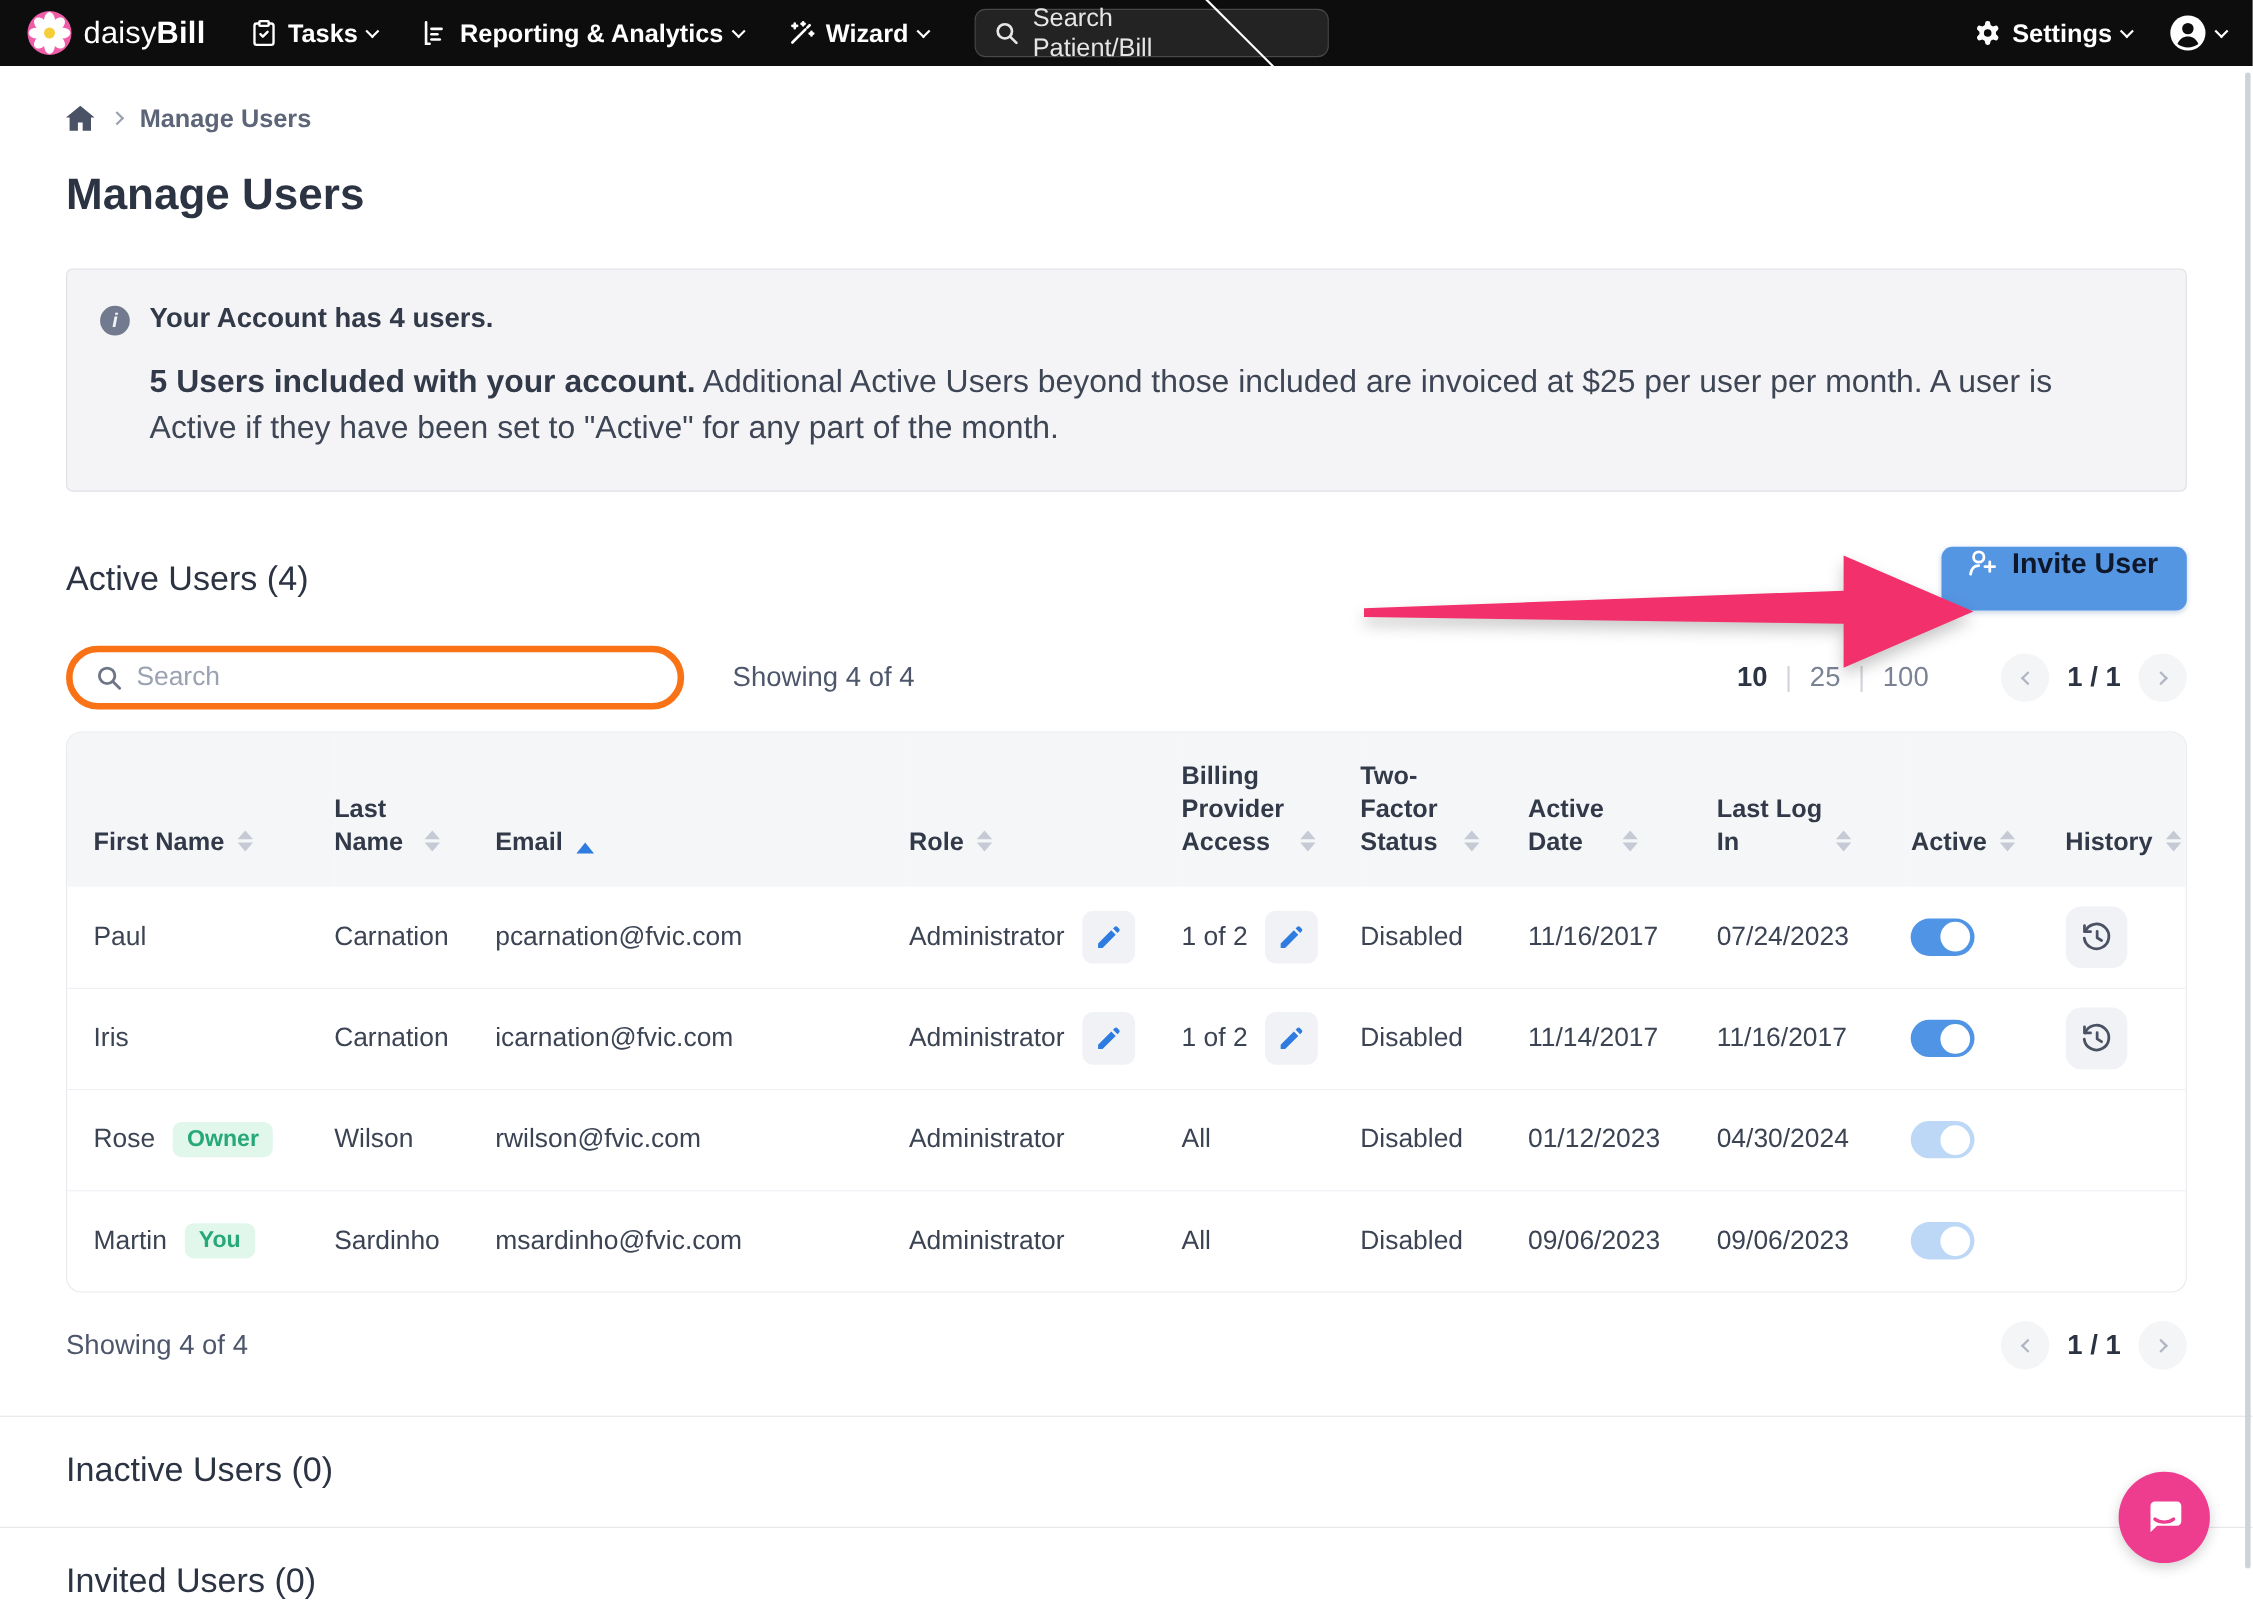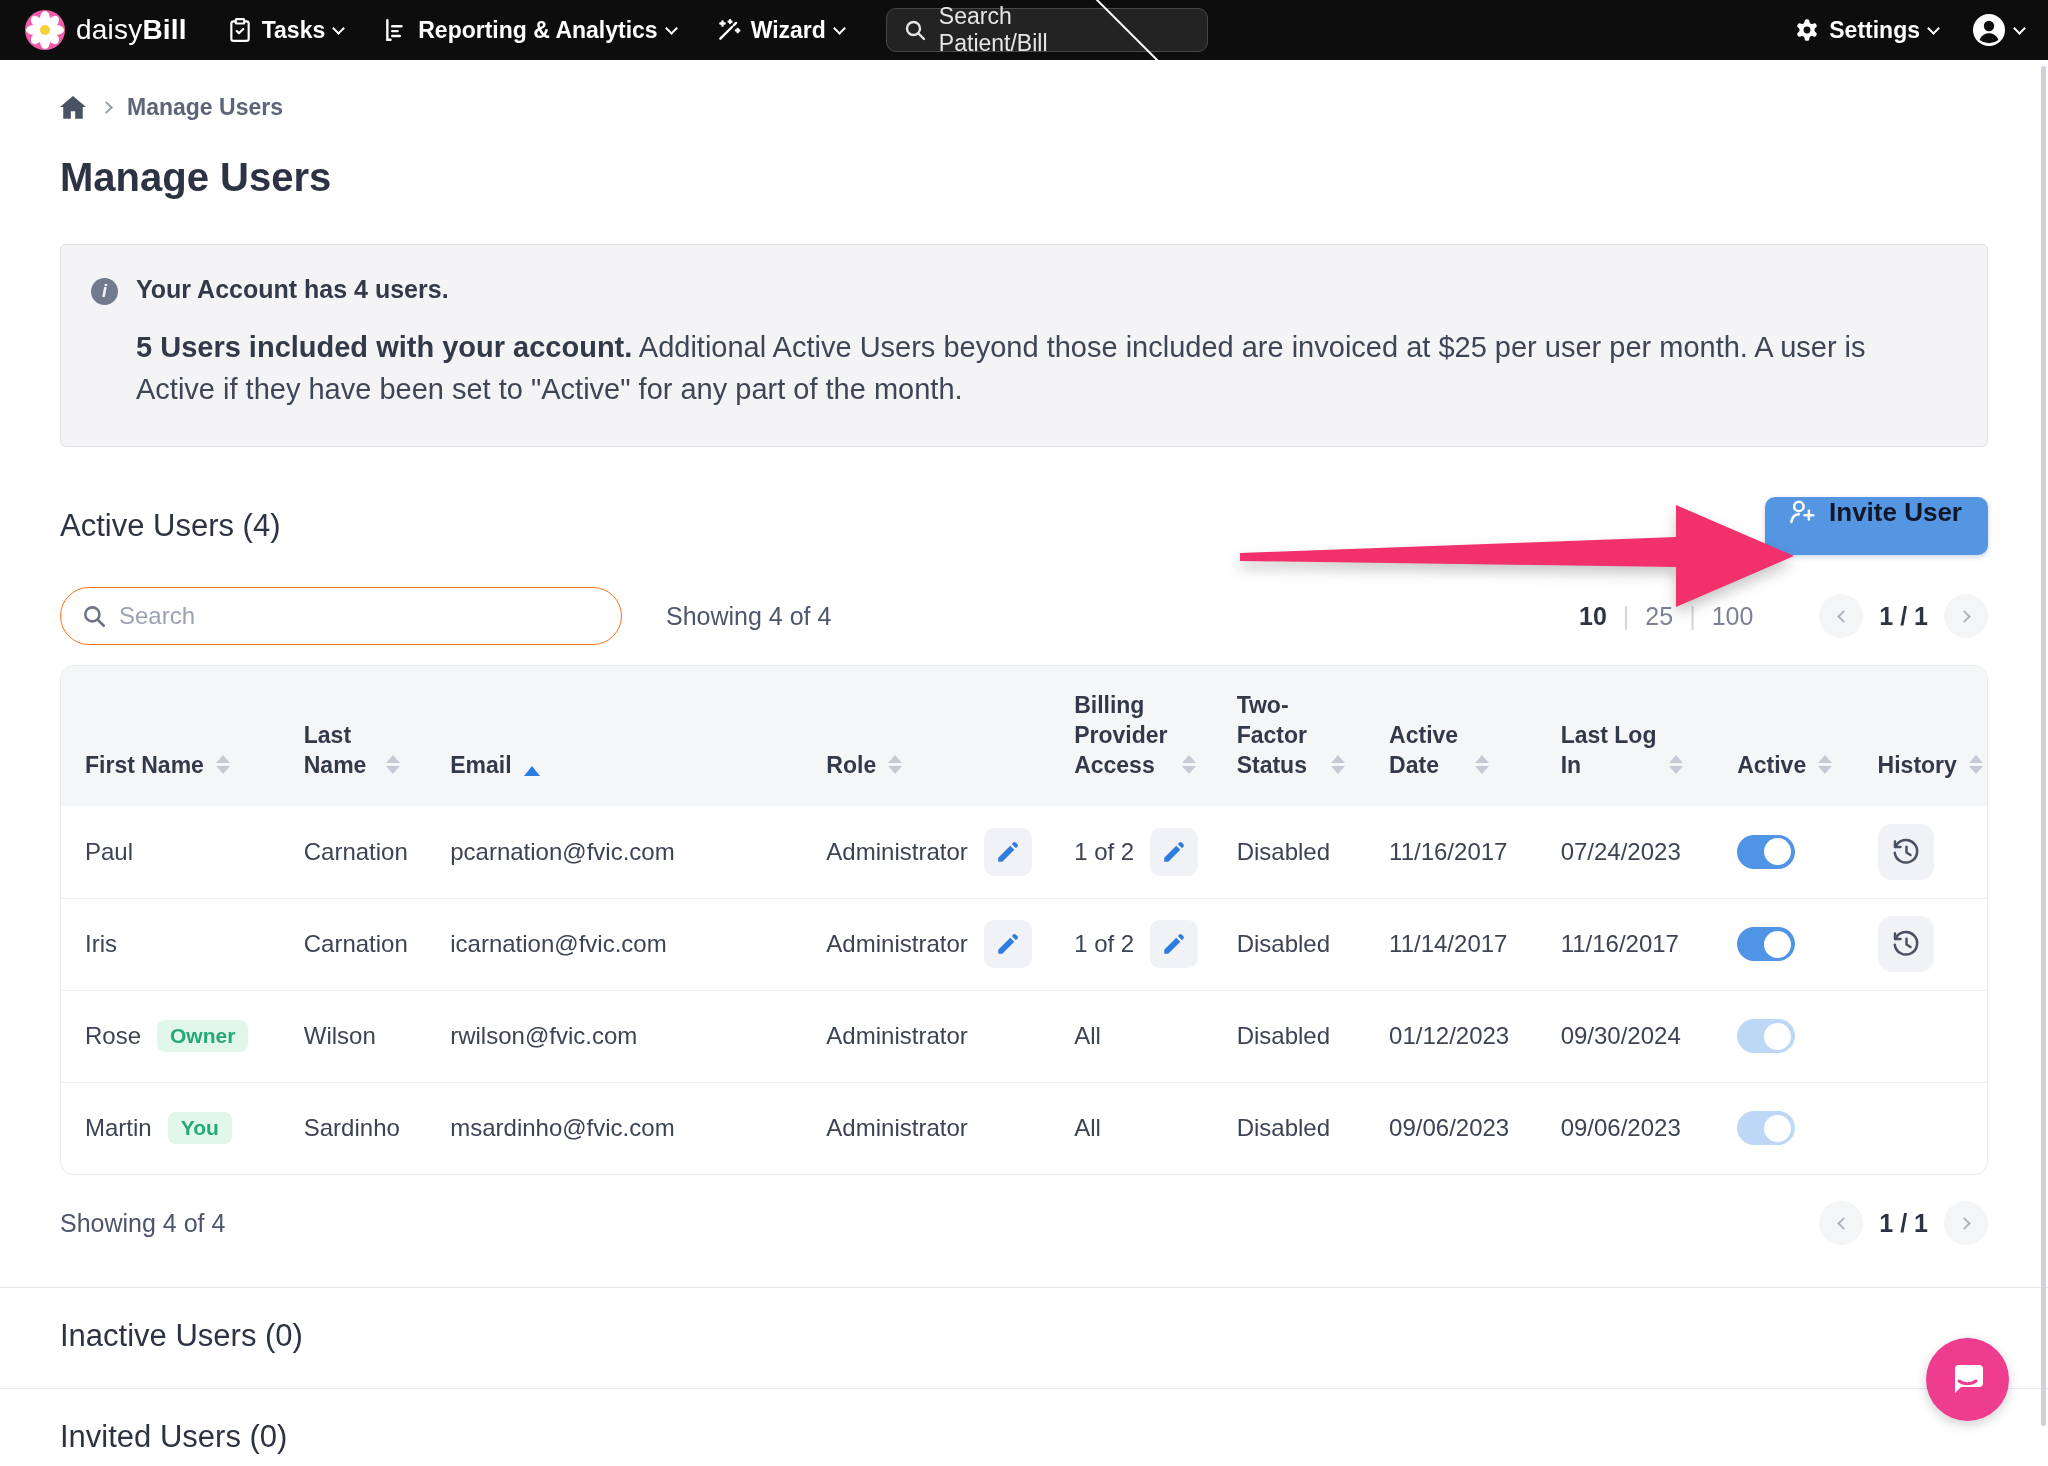--- a/index.html
+++ b/index.html
@@ -32,21 +32,21 @@
   .info-para { margin-top:22px; font-size:29px; color:#3e4656; line-height:42px; max-width:1810px; }
   .info-para b { color:#323a49; }
 
   .section-head { margin-top:50px; display:flex; align-items:center; justify-content:space-between; }
   .h-section { font-size:31px; font-weight:400; color:#2c3443; }
   .invite-btn { height:58px; padding:0 26px 0 22px; background:#5596e2; border:none; border-radius:10px; color:#0f172a; font-size:26px; font-weight:700; display:flex; align-items:flex-start; gap:12px; cursor:pointer; font-family:inherit; box-shadow:0 2px 5px rgba(40,90,160,.25); }
 
   .annot-arrow { position:absolute; right:250px; top:405px; z-index:5; filter:drop-shadow(0 7px 7px rgba(0,0,0,.22)); pointer-events:none; }
 
   .controls-row { margin-top:32px; display:flex; align-items:center; }
-  .search-box { width:562px; height:58px; border:1px solid #f97316; border-radius:29px; display:flex; align-items:center; padding:0 20px; gap:12px; background:#fff; }
+  .search-box { width:562px; height:58px; border:6px solid #f97316; border-radius:29px; display:flex; align-items:center; padding:0 20px; gap:12px; background:#fff; }
   .search-box input { border:none; outline:none; font-size:24px; color:#3e4656; flex:1; font-family:inherit; background:transparent; }
   .search-box input::placeholder { color:#9ba2b1; }
   .showing { margin-left:44px; font-size:25px; color:#4d566b; }
   .pagesizes { margin-left:auto; display:flex; align-items:center; gap:16px; font-size:25px; }
   .pagesizes .sz { color:#7a8294; cursor:pointer; }
   .pagesizes .sz.active { color:#2c3443; font-weight:800; }
   .pagesizes .sep { color:#d3d6dc; }
   .pager { display:flex; align-items:center; gap:16px; margin-left:66px; }
   .pager-btn { width:44px; height:44px; border-radius:50%; background:#f4f5f7; border:none; display:flex; align-items:center; justify-content:center; cursor:pointer; }
   .pager-btn .pchev { width:9px; height:9px; border-right:2.5px solid #b0b5c1; border-bottom:2.5px solid #b0b5c1; }
@@ -453,21 +453,21 @@
                 <span>Administrator</span>
               </span>
             </td>
             <td>
               <span class="cellflex">
                 <span>All</span>
               </span>
             </td>
             <td>Disabled</td>
             <td>01/12/2023</td>
-            <td>09/30/2024</td>
+            <td>04/30/2024</td>
             <td>
               <div class="toggle muted">
                 <div class="knob"></div>
               </div>
             </td>
             <td></td>
           </tr>
           <tr>
             <td class="c-first">
               <span class="cellflex">

